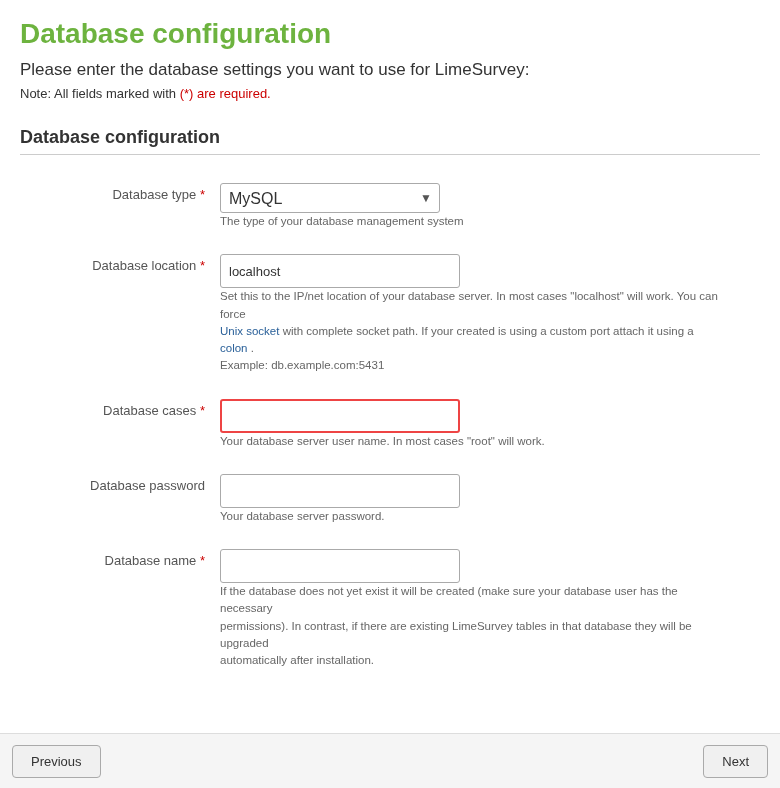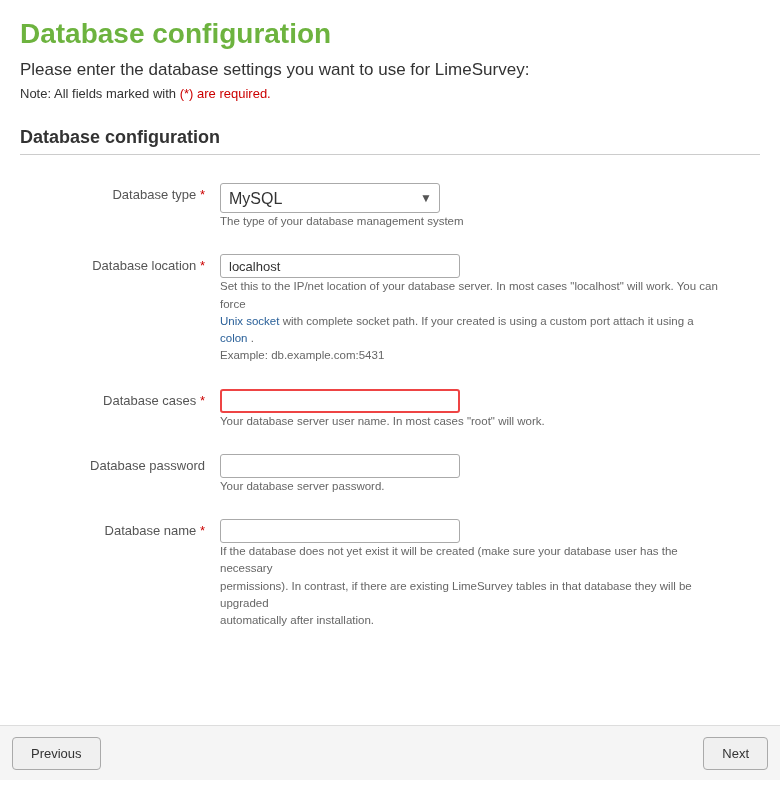--- a/index.html
+++ b/index.html
@@ -71,21 +71,21 @@
     }
     .form-table td.input-cell .help-text {
       font-size: 11.5px;
       color: #666;
       max-width: 500px;
       line-height: 1.5;
     }
     input[type="text"],
     input[type="password"] {
       width: 240px;
-      height: 24px;
+      height: 34px;
       padding: 4px 8px;
       border: 1px solid #aaa;
       border-radius: 3px;
       font-size: 13px;
       color: #333;
       outline: none;
     }
     input.active-focus {
       border-color: #e44;
       border-width: 2px;
@@ -111,21 +111,21 @@
       position: absolute;
       right: 8px;
       top: 50%;
       transform: translateY(-50%);
       pointer-events: none;
       font-size: 12px;
       color: #555;
     }
     .footer-bar {
       position: fixed;
-      bottom: 8px;
+      bottom: 0;
       left: 0;
       width: 780px;
       height: 55px;
       background: #f5f5f5;
       border-top: 1px solid #ddd;
       display: flex;
       align-items: center;
       justify-content: space-between;
       padding: 0 12px;
     }

